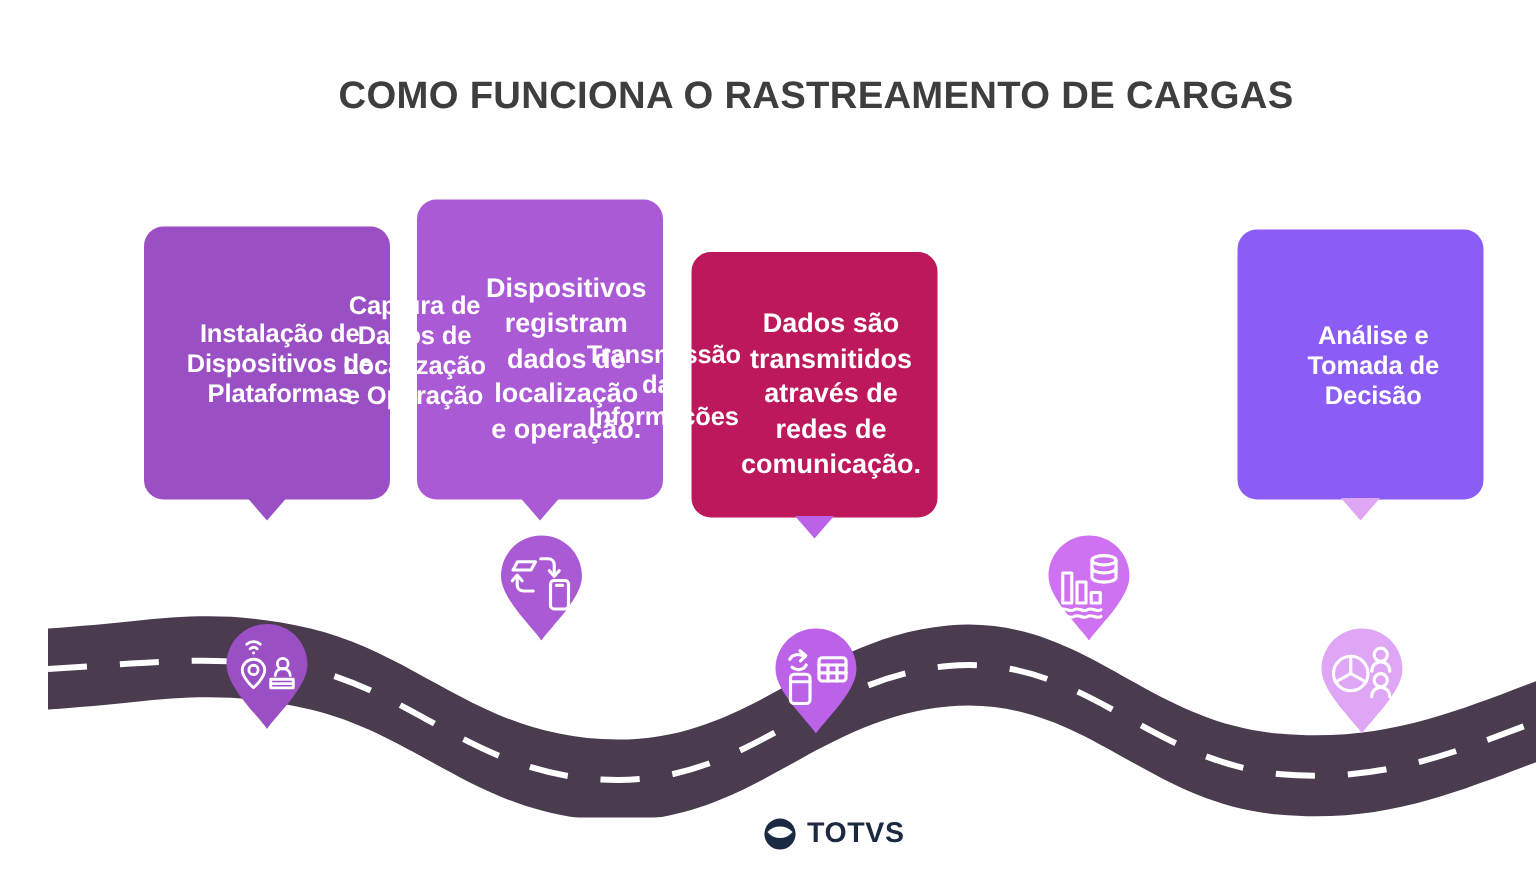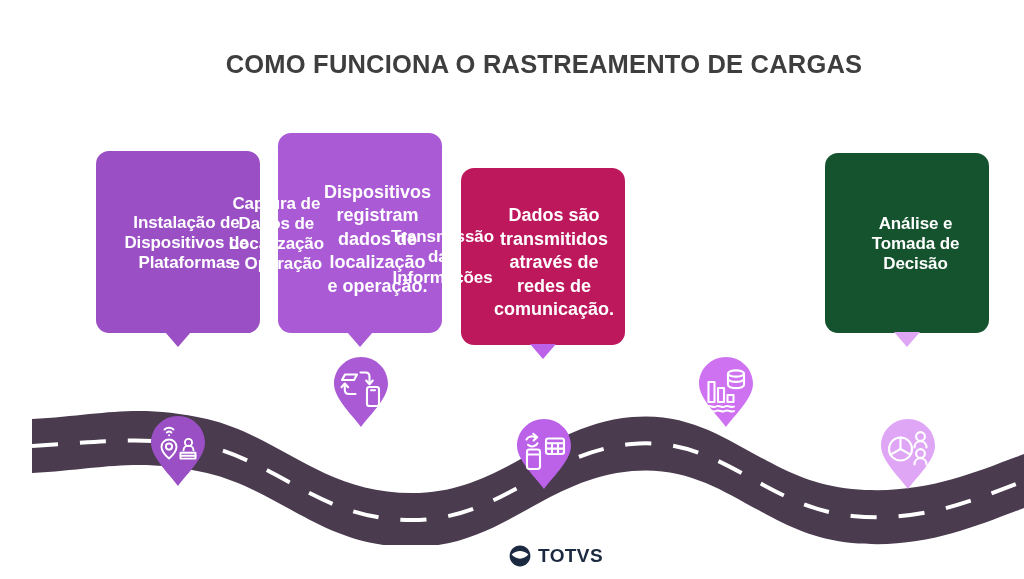--- a/index.html
+++ b/index.html
@@ -167,21 +167,21 @@
       <div class="card-tail" style="border-top-color:#ab5ad6;"></div>
     </div>
 
     <div class="step-card" style="left:429px; top:168px; height:177px; background:#be185d;">
       <div class="card-title">Transmissão das Informações</div>
       <div class="card-desc">Dados são transmitidos através de redes de comunicação.</div>
       <div class="card-tail" style="border-top-color:#bb62e8;"></div>
     </div>
 
 
-    <div class="step-card" style="left:793px; top:153px; height:180px; background:#14532d;">
+    <div class="step-card" style="left:793px; top:153px; height:180px; background:#8b5cf6;">
       <div class="card-title">Análise e Tomada de Decisão</div>
       <div class="card-tail" style="border-top-color:#dfa6f5;"></div>
     </div>
   </div>
 
   <div class="map-pin" style="left:118px; top:415px;">
     <svg viewBox="0 0 56 72">
       <path d="M28 1 C13 1 1 13 1 28 C1 43 22 62 28 71 C34 62 55 43 55 28 C55 13 43 1 28 1 Z" fill="#9b4fc4"></path>
       <g fill="none" stroke="#ffffff" stroke-width="1.9" stroke-linecap="round" stroke-linejoin="round">
         <path d="M14.5 14.5 C17 12.2 21 12.2 23.5 14.5"></path>

